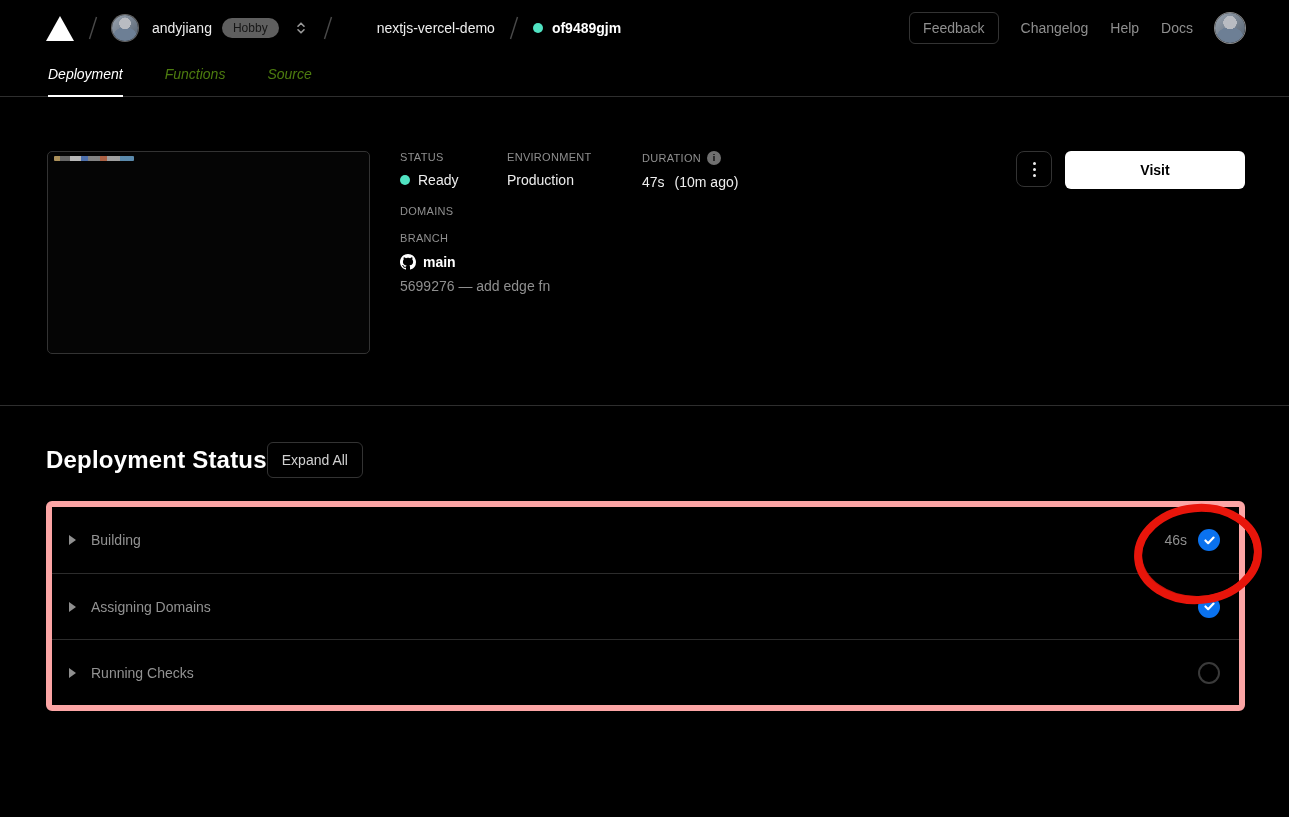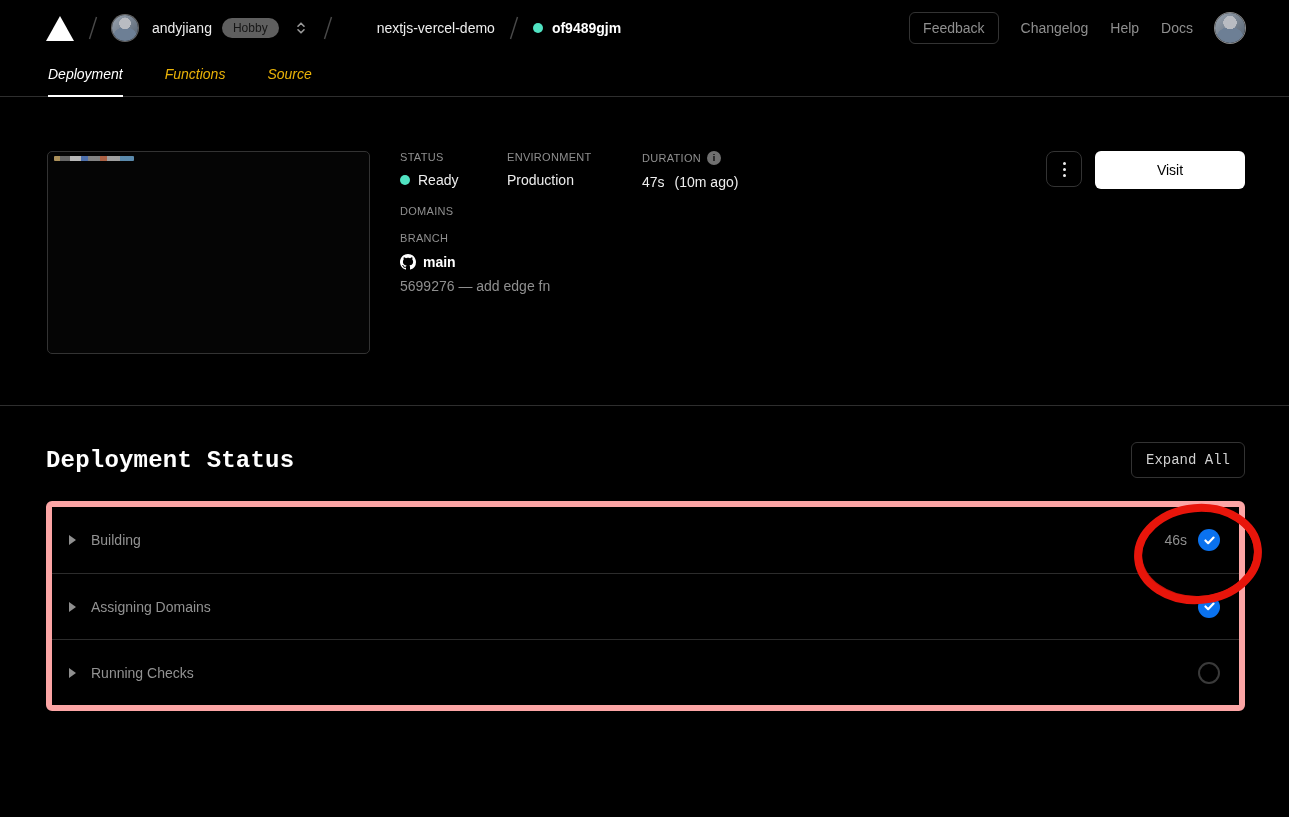--- a/index.html
+++ b/index.html
@@ -60,21 +60,21 @@
     margin-left: 28px;
   }
   .nav-link { color: #8f8f8f; font-size: 14px; cursor: pointer; text-decoration: none; }
 
   
   .tabbar {
     display: flex; gap: 42px; padding: 0 0 0 48px;
     border-bottom: 1px solid #2e2e2e; height: 41px; align-items: flex-end; font-style: italic;
   }
   .tab {
-    font-size: 14px; color: #eab308; padding-bottom: 13px; cursor: pointer;
+    font-size: 14px; color: #4d7c0f; padding-bottom: 13px; cursor: pointer;
     border-bottom: 2px solid transparent; margin-bottom: -1px;
   }
   .tab.active { color: #fff; border-bottom-color: #fff; font-weight: 500; }
 
   
   .overview {
     height: 308px; padding: 54px 44px 0 47px; display: flex; align-items: flex-start;
   }
   .thumb {
     width: 323px; height: 203px; flex: none;
@@ -110,30 +110,30 @@
   .commit-line { margin-top: 8px; font-size: 14px; color: #8f8f8f; }
 
   .actions { margin-left: auto; display: flex; gap: 13px; align-items: flex-start; }
   .kebab-btn {
     width: 36px; height: 36px; border: 1px solid #333; border-radius: 8px;
     background: transparent; display: flex; flex-direction: column; gap: 3px;
     align-items: center; justify-content: center; cursor: pointer;
   }
   .kebab-btn i { width: 3px; height: 3px; border-radius: 50%; background: #ededed; }
   .visit-btn {
-    width: 150px; height: 38px; background: #fff; color: #000; border: none;
-    border-radius: 6px; font-size: 14px; font-weight: 400; cursor: pointer;
+    width: 180px; height: 38px; background: #fff; color: #000; border: none;
+    border-radius: 6px; font-size: 14px; font-weight: 700; cursor: pointer;
     font-family: inherit;
   }
 
   .hr { border: none; border-top: 1px solid #2e2e2e; }
 
   
   .status-section { padding: 0 44px 0 46px; }
-  .status-head { display: flex; align-items: center; justify-content: space-between; margin-top: 36px; font-family: Liberation Mono, monospace; }
+  .status-head { display: flex; align-items: center; margin-top: 36px; }
   .status-title { font-size: 24px; font-weight: 700; color: #fff; letter-spacing: .2px; }
   .expand-btn {
     background: transparent; border: 1px solid #333; border-radius: 6px;
     color: #d0d0d0; font-size: 14px; padding: 9px 14px; cursor: pointer;
     font-family: inherit;
   }
   .accordion { margin-top: 23px; border: 6px solid #fca5a5; border-radius: 6px; overflow: hidden; }
   .acc-row {
     height: 66px; display: flex; align-items: center; padding: 0 19px 0 17px; cursor: pointer;
   }

